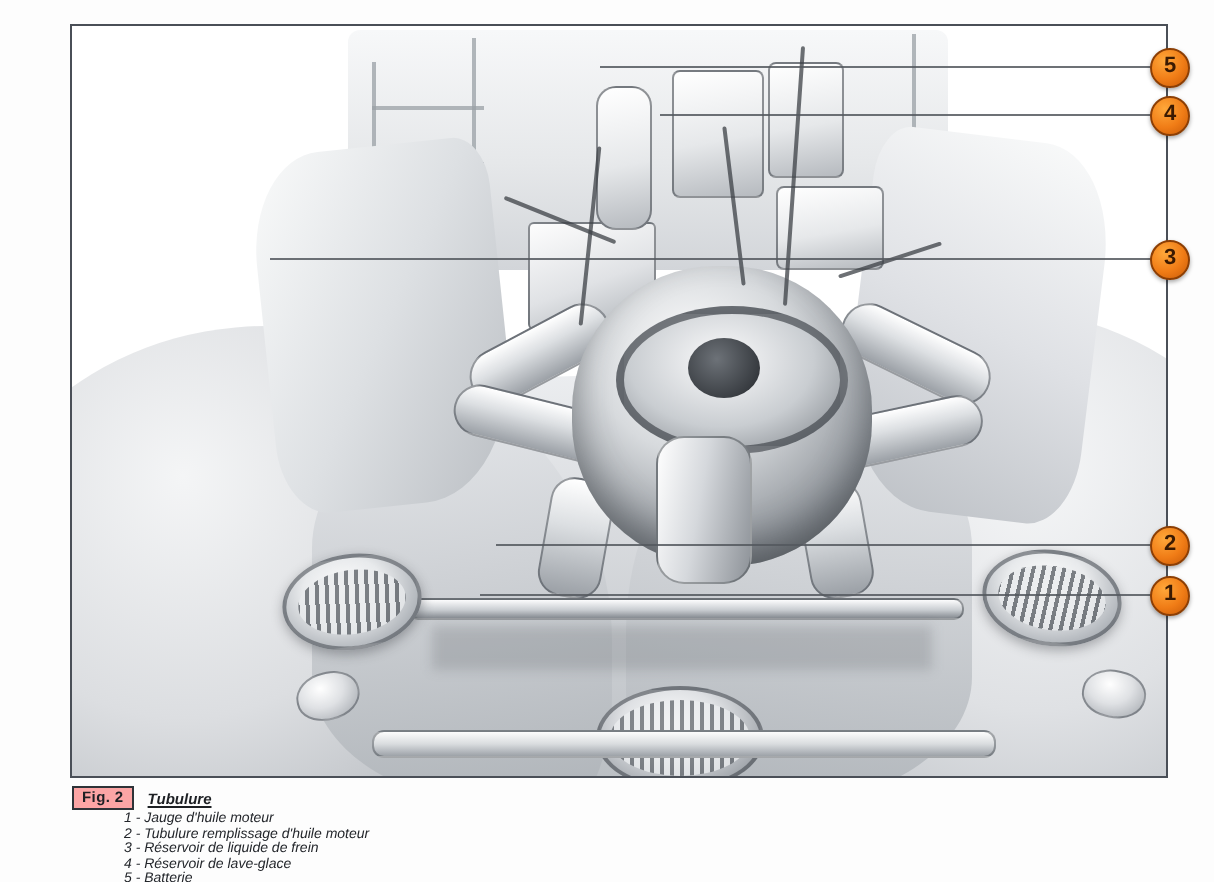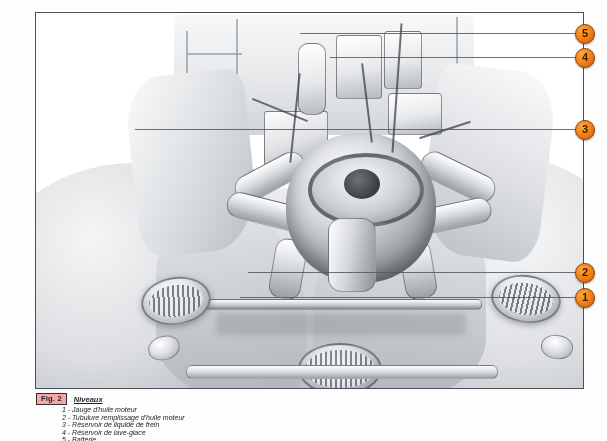--- a/index.html
+++ b/index.html
@@ -275,21 +275,21 @@
 
   <div class="callout" style="left:575px;top:24px;">5</div>
   <div class="callout" style="left:575px;top:48px;">4</div>
   <div class="callout" style="left:575px;top:120px;">3</div>
   <div class="callout" style="left:575px;top:263px;">2</div>
   <div class="callout" style="left:575px;top:288px;">1</div>
 
   <div class="caption">
     <div class="cap-head">
       <span class="fig-tag">Fig. 2</span>
-      <span class="cap-title">Niveaux</span>
+      <span class="cap-title">Tubulure</span>
     </div>
     <ul class="cap-list">
       <li>1 - Jauge d'huile moteur</li>
       <li>2 - Tubulure remplissage d'huile moteur</li>
       <li>3 - Réservoir de liquide de frein</li>
       <li>4 - Réservoir de lave-glace</li>
       <li>5 - Batterie</li>
     </ul>
   </div>
 

